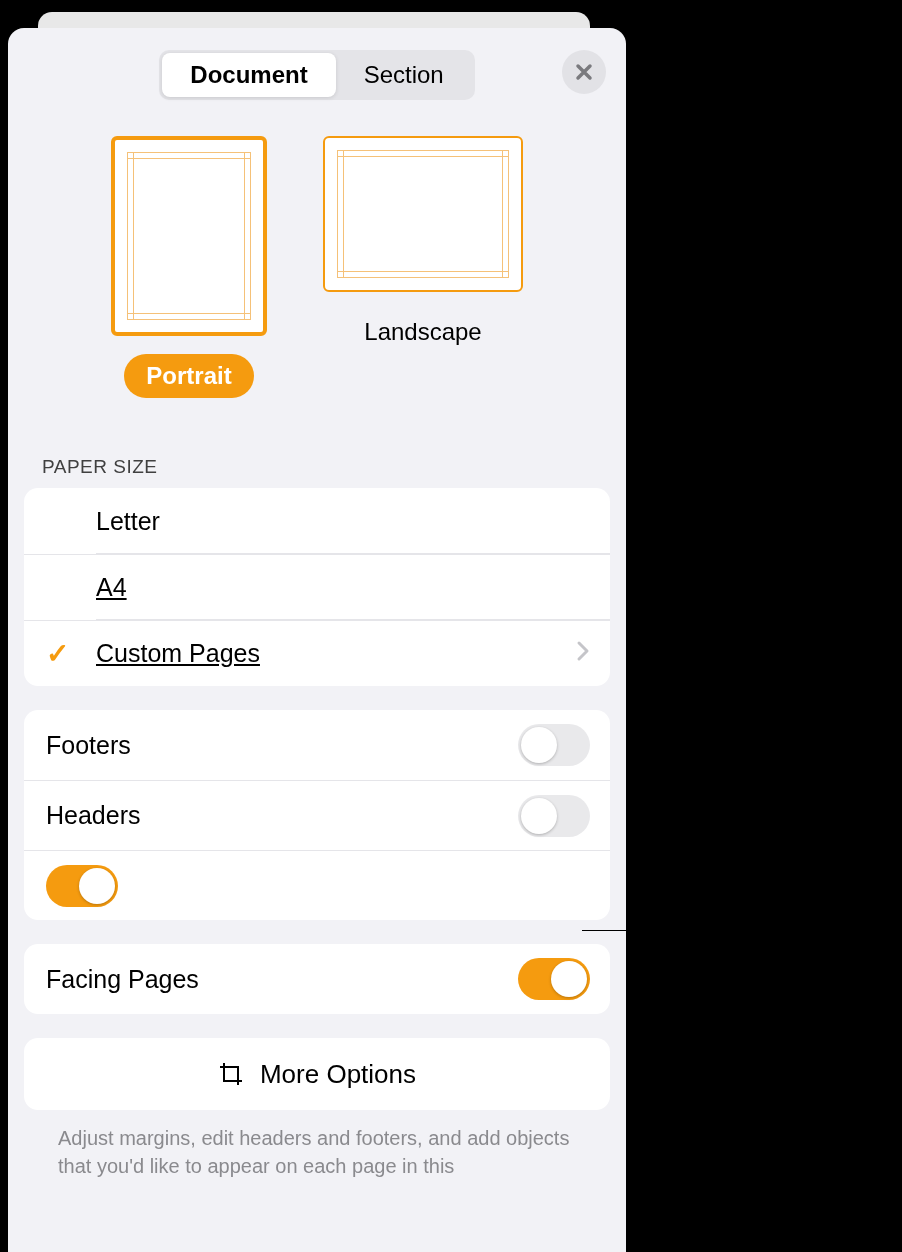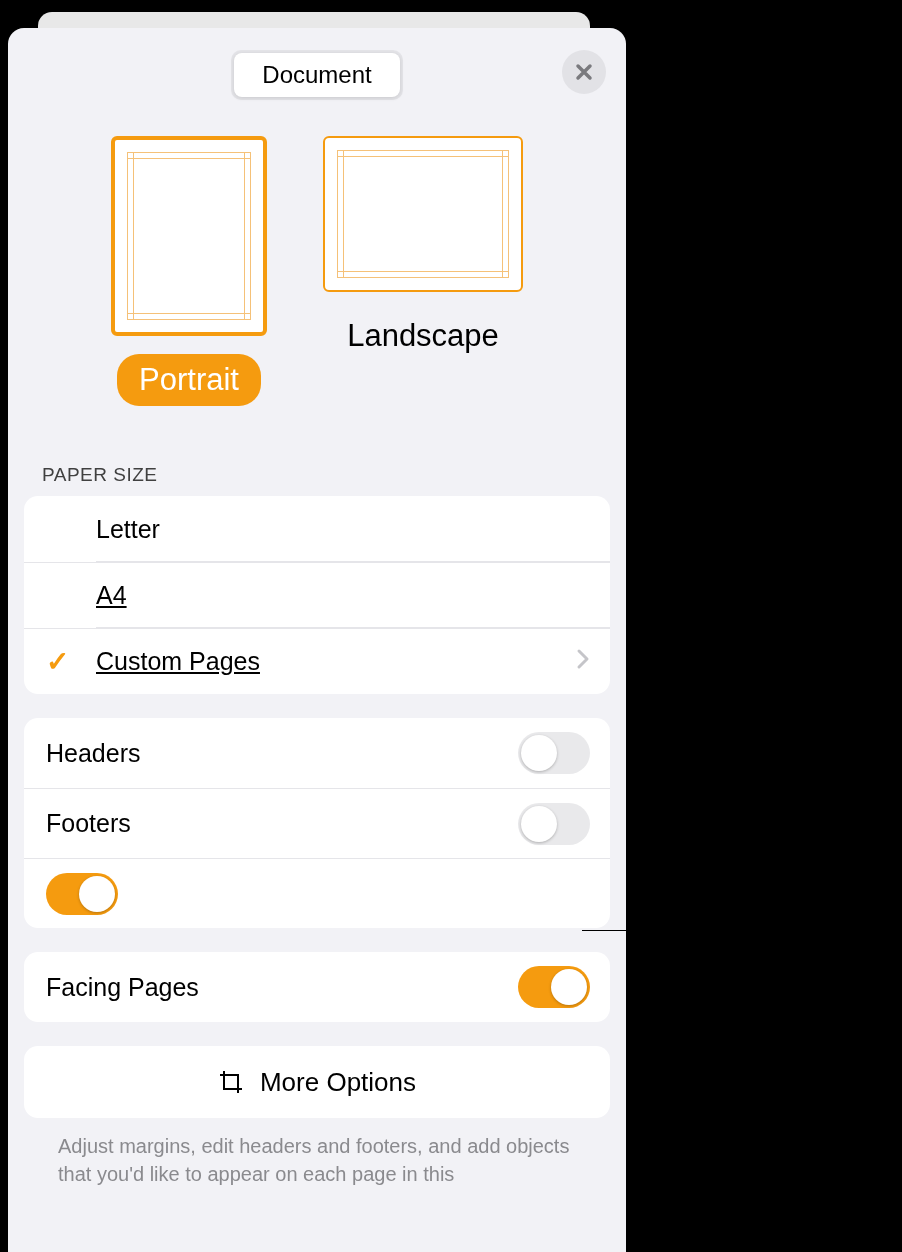--- a/index.html
+++ b/index.html
@@ -46,21 +46,21 @@
       padding: 8px 28px;
       font-size: 24px;
       font-weight: 500;
       color: #000;
       border-radius: 8px;
       cursor: pointer;
     }
     .seg-item.active {
       background: #fff;
       box-shadow: 0 1px 4px rgba(0,0,0,0.12);
-      font-weight: 400;
+      font-weight: 700;
     }
     .close-btn {
       position: absolute;
       right: 20px;
       top: 22px;
       width: 44px;
       height: 44px;
       border-radius: 50%;
       background: #e2e2e6;
       display: flex;
@@ -89,26 +89,26 @@
     .thumb-inner::before, .thumb-inner::after {
       content: ""; position: absolute; background: #f5c178;
     }
     .thumb-inner::before { left:0; right:0; top:0; height:1px; box-shadow: 0 6px 0 #f5c178; }
     .thumb-inner::after { top:0; bottom:0; left:0; width:1px; box-shadow: 6px 0 0 #f5c178; }
     .thumb-inner2 { position: absolute; inset: 12px; }
     .thumb-inner2::before, .thumb-inner2::after { content:""; position:absolute; background:#f5c178; }
     .thumb-inner2::before { left:0; right:0; bottom:0; height:1px; box-shadow: 0 -6px 0 #f5c178; }
     .thumb-inner2::after { top:0; bottom:0; right:0; width:1px; box-shadow: -6px 0 0 #f5c178; }
     .orient-label {
-      font-size: 31px;
+      font-size: 24px;
       padding: 8px 22px;
       border-radius: 22px;
       cursor: pointer;
     }
-    .orient-label.active { background: #f59b0f; color: #fff; font-weight: 400; }
+    .orient-label.active { background: #f59b0f; color: #fff; font-weight: 700; }
     .section-title {
       font-size: 19px;
       color: #404040;
       letter-spacing: 0.5px;
       padding: 30px 34px 10px;
     }
     .card {
       background: #fff;
       border-radius: 14px;
       margin: 0 16px;
@@ -193,20 +193,21 @@
 </head>
 <body>
 
 <div class="sheet-bg"></div>
 
 <div class="panel">
 
   <div class="header">
     <div class="seg">
       <div class="seg-item active">Document</div>
+      <div class="seg-item">Section</div>
     </div>
     <div class="close-btn">
       <svg width="20" height="20" viewBox="0 0 20 20" fill="none" stroke-width="3.5" stroke-linecap="round">
           <path d="M4 4 L16 16 M16 4 L4 16"></path>
         </svg>
     </div>
   </div>
 
   <div class="orient">
     <div class="orient-col">
@@ -240,25 +241,25 @@
       <span class="chev">
         <svg width="14" height="22" viewBox="0 0 14 22" fill="none" stroke="#c5c5c9" stroke-width="3" stroke-linecap="round" stroke-linejoin="round">
             <path d="M3 3 L11 11 L3 19"></path>
           </svg>
       </span>
     </div>
   </div>
 
   <div class="card card2">
     <div class="row2">
+      <span>Footers</span>
+      <div class="toggle"></div>
+    </div>
+    <div class="row2">
       <span>Headers</span>
-      <div class="toggle"></div>
-    </div>
-    <div class="row2">
-      <span>Footers</span>
       <div class="toggle"></div>
     </div>
     <div class="row2">
       <div class="toggle on"></div>
     </div>
   </div>
 
   <div class="card card2">
     <div class="row2">
       <span>Facing Pages</span>

